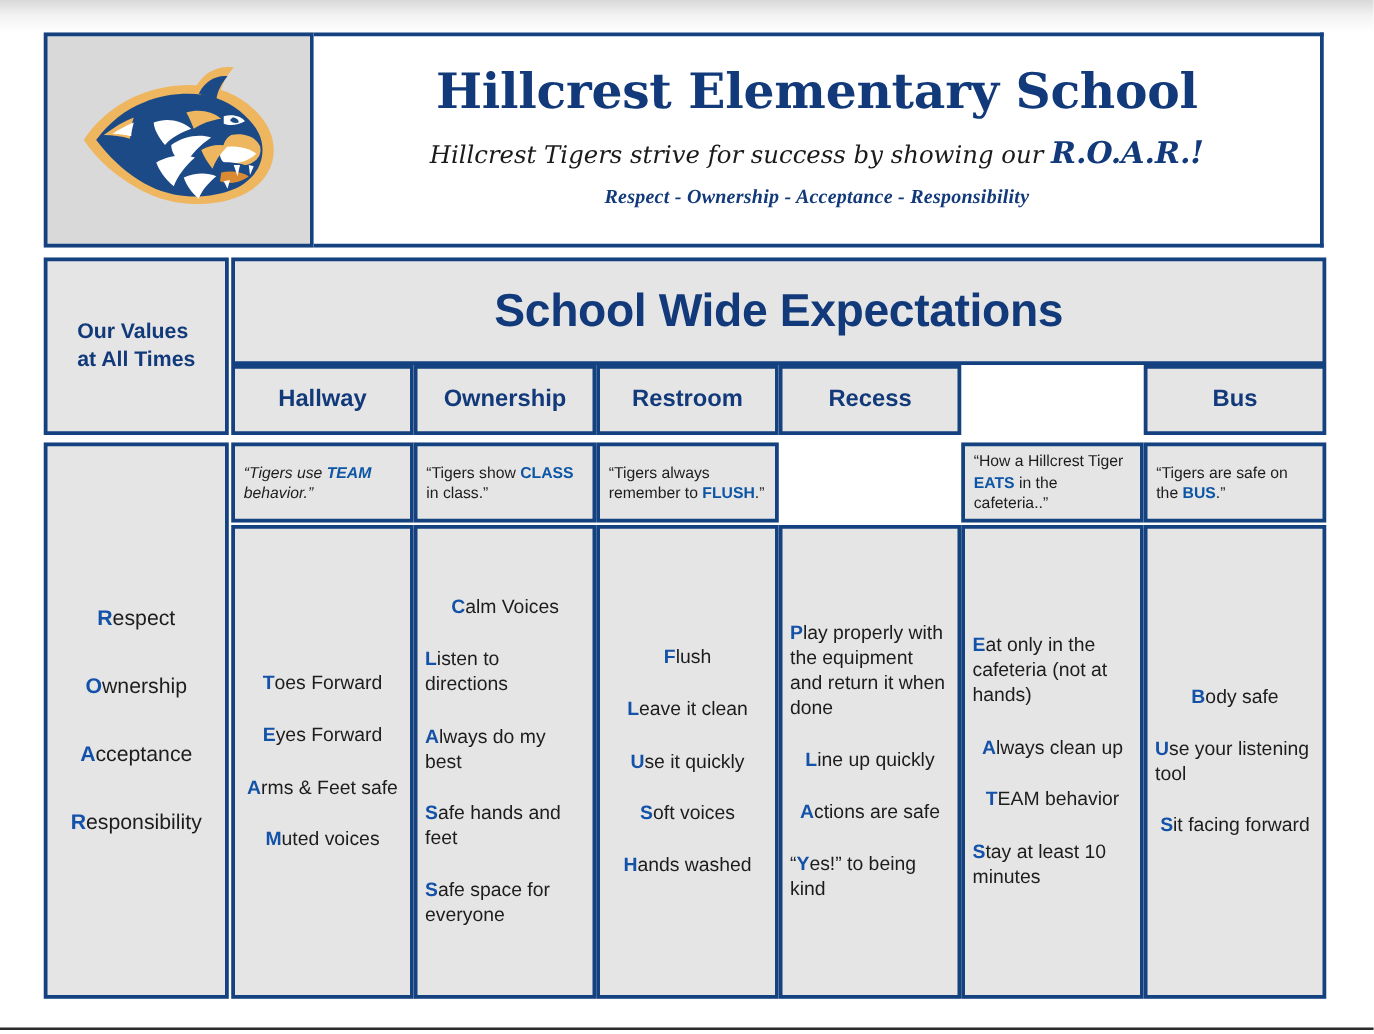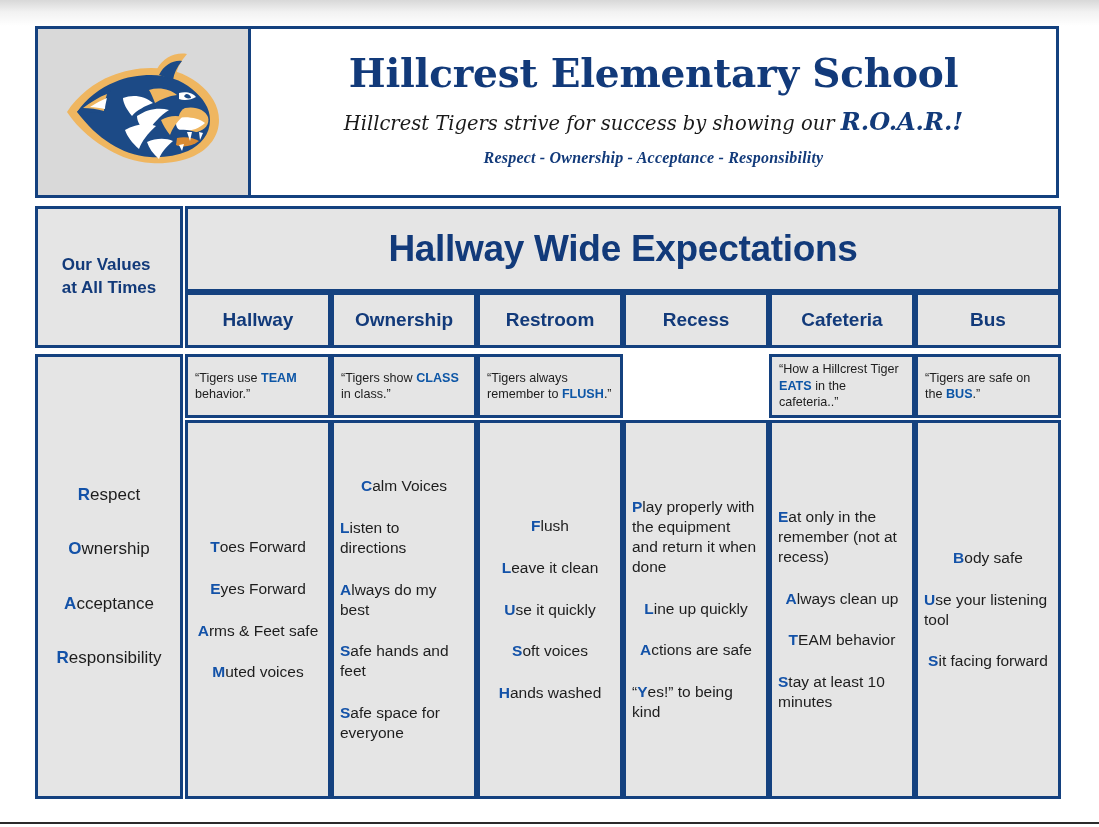--- a/index.html
+++ b/index.html
@@ -269,26 +269,26 @@
   </div>
 
   <div class="grid">
       <div class="cell " style="left: 0px; top: 0px; width: 148px; height: 142px;">
         <div class="values-head">
           <div>Our Values</div>
           <div>at All Times</div>
         </div>
       </div>
       <div class="cell " style="left: 150px; top: 0px; width: 876px; height: 86px;">
-        <div class="swe-title">Hallway Wide Expectations</div>
+        <div class="swe-title">School Wide Expectations</div>
       </div>
       <div class="cell " style="left: 150px; top: 86px; width: 146px; height: 56px;">
         <div class="col-head">Hallway</div>
       </div>
-      <div class="cell " style="left: 150px; top: 148px; width: 146px; height: 64px;">
+      <div class="cell " style="left: 150px; top: 148px; width: 146px; height: 64px; font-style: italic;">
         <div class="quote"><span>“Tigers use </span><b>TEAM</b><span> behavior.”</span></div>
       </div>
       <div class="cell rules-cell" style="left: 150px; top: 214px; width: 146px; height: 379px;">
         <div class="rule"><b>T</b><span>oes Forward</span></div>
         <div class="rule"><b>E</b><span>yes Forward</span></div>
         <div class="rule"><b>A</b><span>rms &amp; Feet safe</span></div>
         <div class="rule"><b>M</b><span>uted voices</span></div>
       </div>
       <div class="cell " style="left: 296px; top: 86px; width: 146px; height: 56px;">
         <div class="col-head">Ownership</div>
@@ -318,28 +318,25 @@
       </div>
       <div class="cell " style="left: 588px; top: 86px; width: 146px; height: 56px;">
         <div class="col-head">Recess</div>
       </div>
       <div class="cell rules-cell" style="left: 588px; top: 214px; width: 146px; height: 379px;">
         <div class="rule"><b>P</b><span>lay properly with the equipment and return it when done</span></div>
         <div class="rule"><b>L</b><span>ine up quickly</span></div>
         <div class="rule"><b>A</b><span>ctions are safe</span></div>
         <div class="rule"><span>“</span><b>Y</b><span>es!” to being kind</span></div>
       </div>
-      <div class="cell " style="left: 734px; top: 86px; width: 146px; height: 56px;">
-        <div class="col-head">Cafeteria</div>
-      </div>
       <div class="cell " style="left: 734px; top: 148px; width: 146px; height: 64px;">
         <div class="quote"><span>“How a Hillcrest Tiger </span><b>EATS</b><span> in the cafeteria..”</span></div>
       </div>
       <div class="cell rules-cell" style="left: 734px; top: 214px; width: 146px; height: 379px;">
-        <div class="rule"><b>E</b><span>at only in the remember (not at recess)</span></div>
+        <div class="rule"><b>E</b><span>at only in the cafeteria (not at hands)</span></div>
         <div class="rule"><b>A</b><span>lways clean up</span></div>
         <div class="rule"><b>T</b><span>EAM behavior</span></div>
         <div class="rule"><b>S</b><span>tay at least 10 minutes</span></div>
       </div>
       <div class="cell " style="left: 880px; top: 86px; width: 146px; height: 56px;">
         <div class="col-head">Bus</div>
       </div>
       <div class="cell " style="left: 880px; top: 148px; width: 146px; height: 64px;">
         <div class="quote"><span>“Tigers are safe on the </span><b>BUS</b><span>.”</span></div>
       </div>

